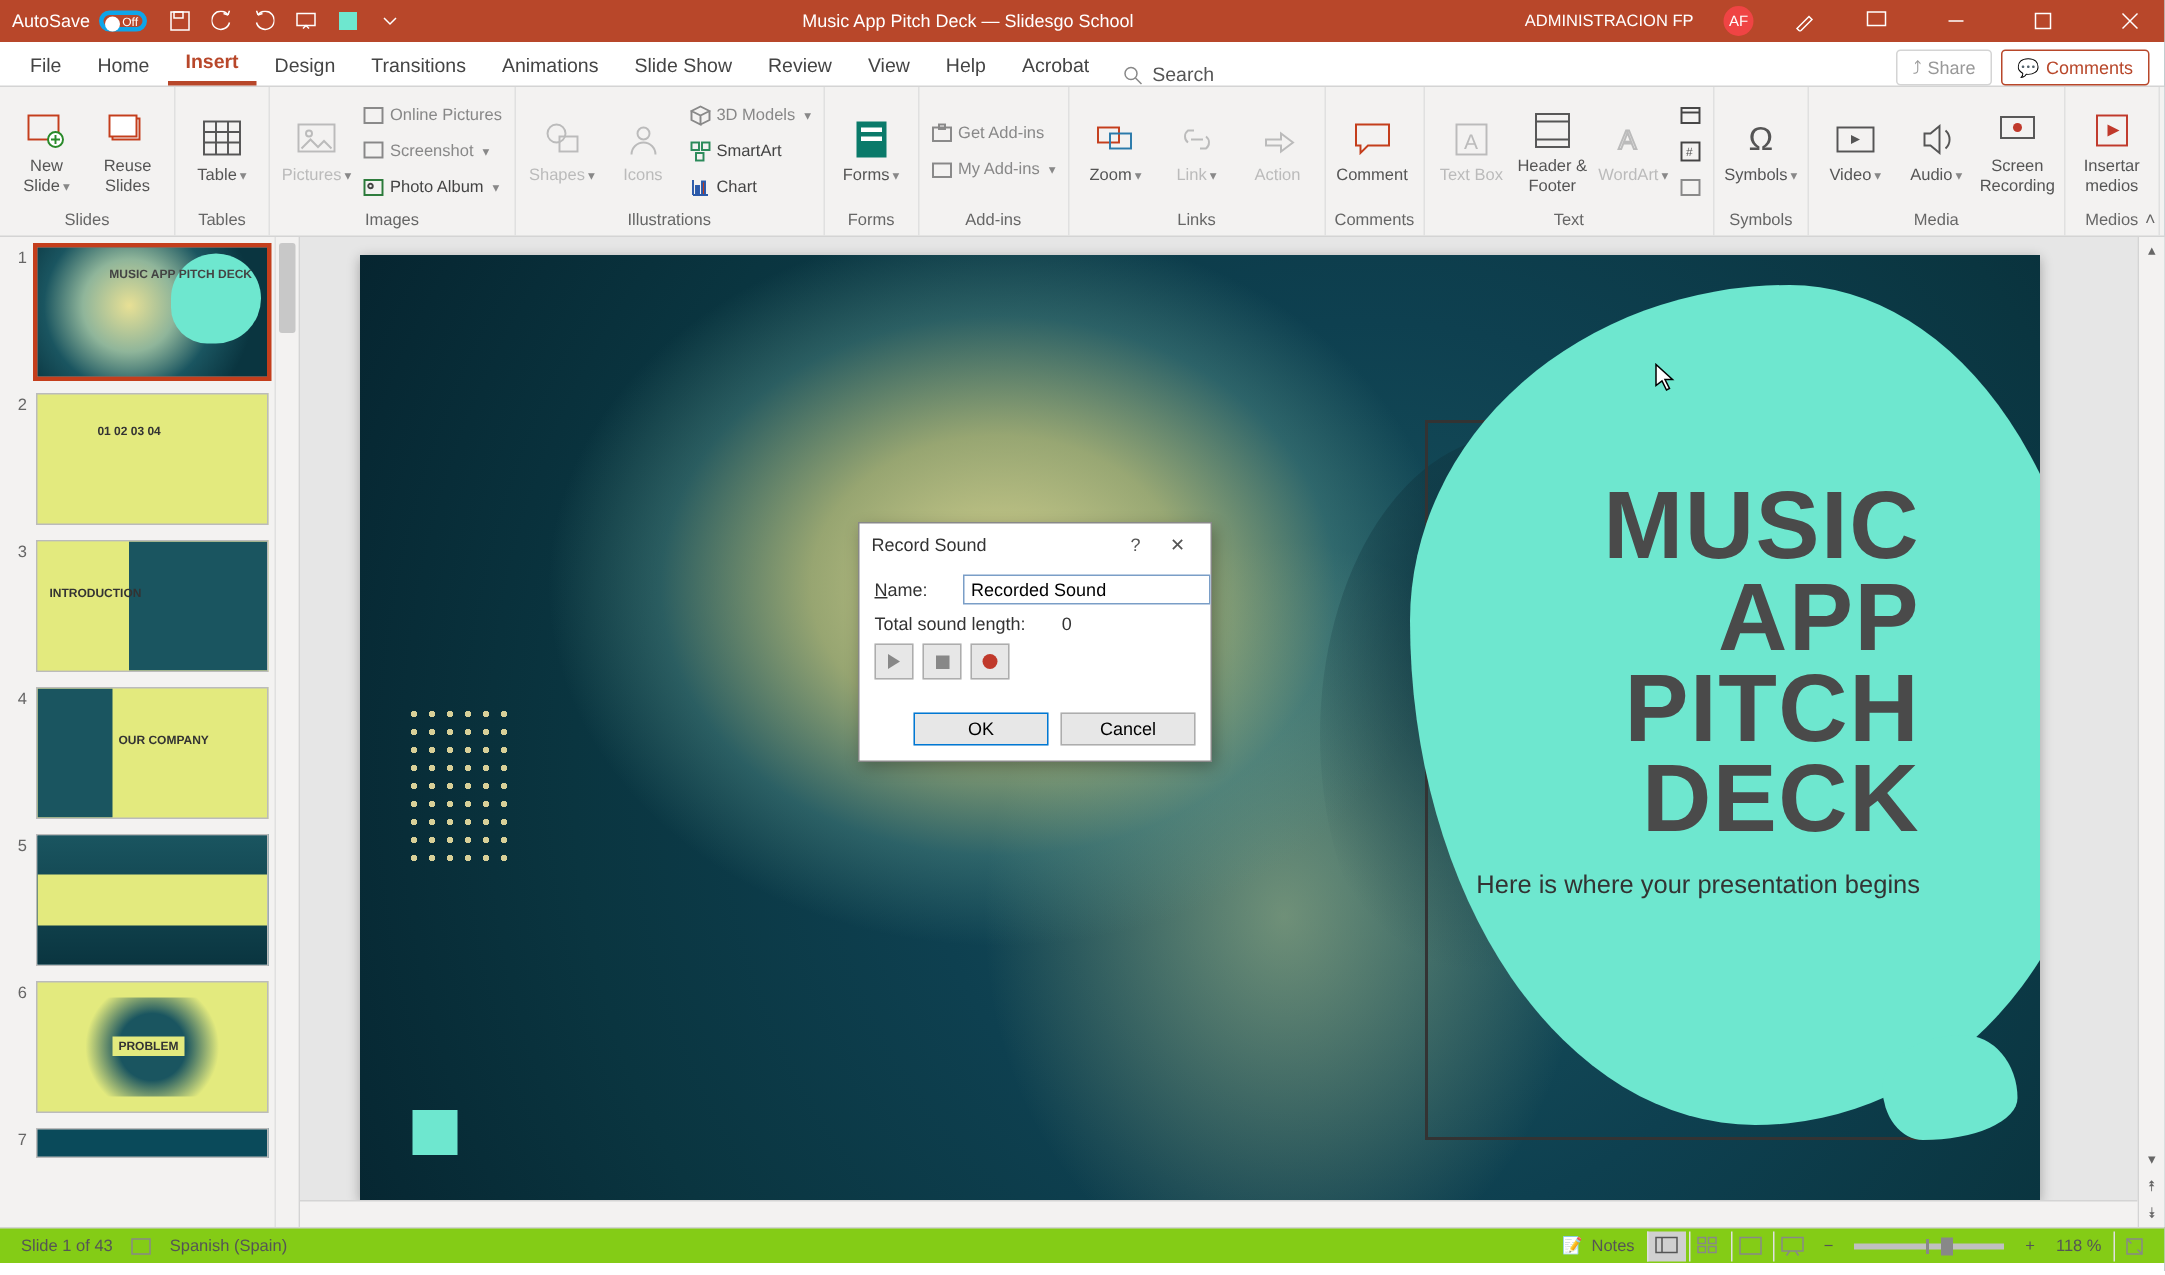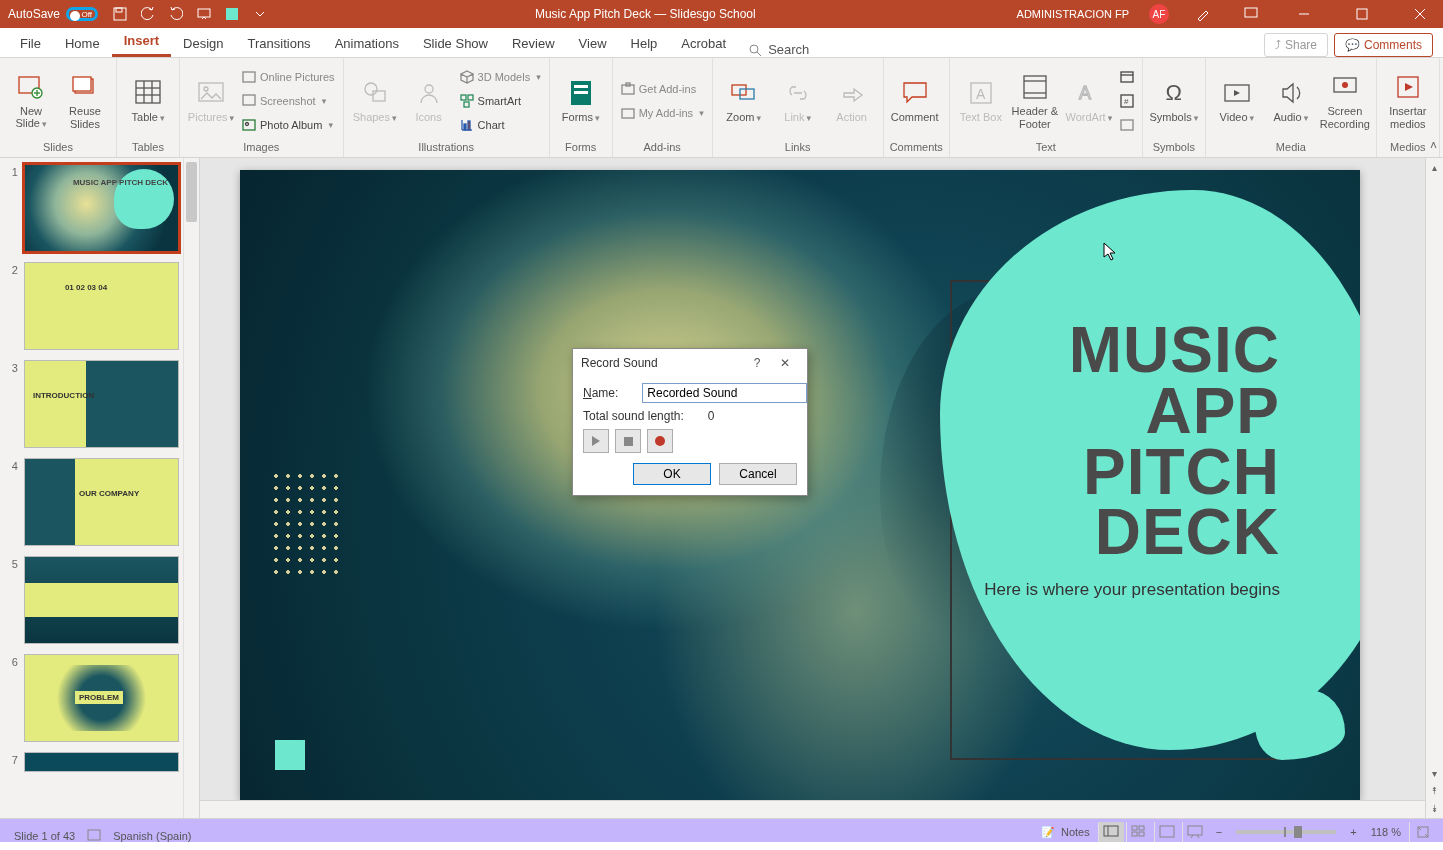--- a/index.html
+++ b/index.html
@@ -89,29 +89,29 @@
 .dialog .row{display:flex;align-items:center;gap:24px;margin-bottom:6px;}
 .dialog .row label{text-decoration:underline;text-decoration-color:transparent;}
 .dialog .row label .u{text-decoration:underline;}
 .dialog input[type=text]{flex:1;border:1px solid #7a9ec7;padding:2px 4px;font-size:12px;height:20px;}
 .dialog .rec-btns{display:flex;gap:6px;margin:4px 0 10px;}
 .dialog .rbtn{width:26px;height:24px;border:1px solid #adadad;background:#e7e7e7;display:flex;align-items:center;justify-content:center;}
 .dialog .rbtn.play::before{content:"";border-left:8px solid #888;border-top:5px solid transparent;border-bottom:5px solid transparent;}
 .dialog .rbtn.stop::before{content:"";width:9px;height:9px;background:#888;}
 .dialog .rbtn.rec::before{content:"";width:10px;height:10px;border-radius:50%;background:#c0392b;}
 .dialog .d-actions{display:flex;justify-content:flex-end;gap:8px;}
-.dialog .d-actions button{width:78px;height:22px;border:1px solid #adadad;background:#e7e7e7;font-size:12px;}
+.dialog .d-actions button{width:90px;height:22px;border:1px solid #adadad;background:#e7e7e7;font-size:12px;margin-top:12px;}
 .dialog .d-actions button.primary{border:1px solid #0078d4;}
 
 
 .cursor{position:absolute;left:903px;top:84px;font-size:16px;color:#000;pointer-events:none;}
 .cursor svg{fill:#fff;stroke:#000;stroke-width:1;}
 
 
-.statusbar{height:24px;background:#c4b5fd;border-top:1px solid #d4d4d4;display:flex;align-items:flex-end;font-size:11px;color:#555;padding:0 8px;}
+.statusbar{height:24px;background:#84cc16;border-top:1px solid #d4d4d4;display:flex;align-items:center;font-size:11px;color:#555;padding:0 8px;}
 .statusbar .sseg{display:flex;align-items:center;gap:6px;padding:0 6px;}
 .statusbar .right{margin-left:auto;display:flex;align-items:center;gap:2px;}
 .statusbar .vbtn{width:26px;height:20px;display:flex;align-items:center;justify-content:center;border-left:1px solid #e0e0e0;}
 .statusbar .vbtn.active{background:#d0d0d0;}
 .statusbar .zoom-track{width:100px;height:4px;background:#c0c0c0;position:relative;margin:0 6px;}
 .statusbar .zoom-track .zthumb{position:absolute;left:58px;top:-4px;width:8px;height:12px;background:#888;}
 .statusbar .zmid{position:absolute;left:48px;top:-3px;width:2px;height:10px;background:#888;}
 </style>
 </head>
 <body>

